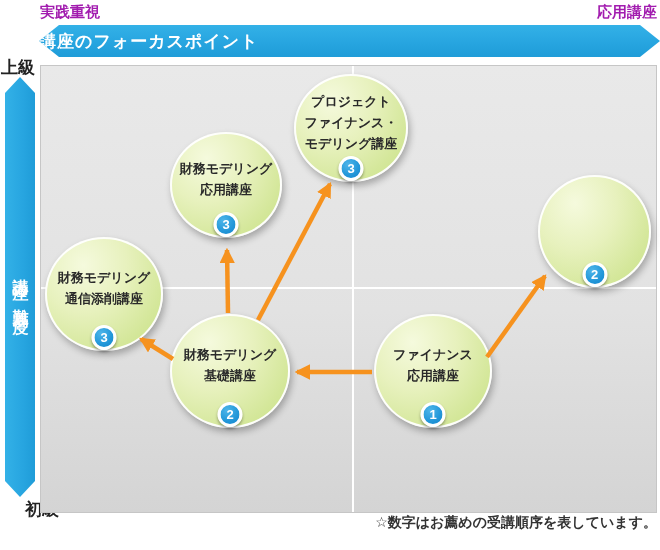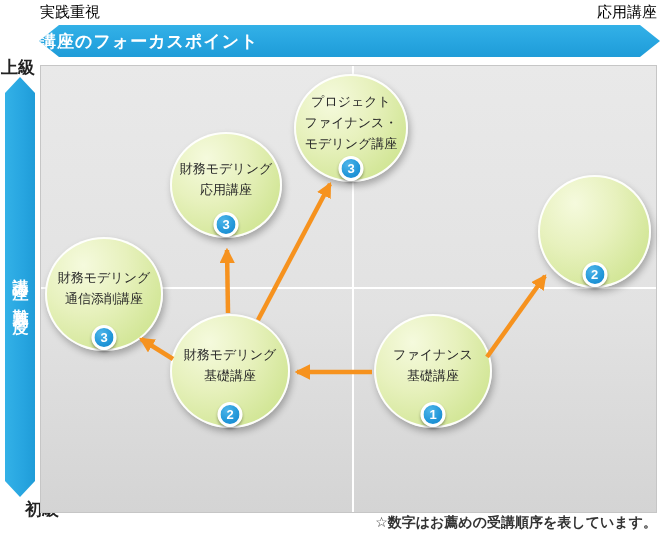--- a/index.html
+++ b/index.html
@@ -5,21 +5,21 @@
   * { margin:0; padding:0; box-sizing:border-box; }
   html,body { width:660px; height:550px; }
   body {
     position:relative;
     background:#ffffff;
     font-family:"Liberation Sans","DejaVu Sans",sans-serif;
     overflow:hidden;
   }
   .top-label {
     position:absolute; top:3px;
-    font-size:15px; font-weight:normal; color:#000000;
+    font-size:15px; font-weight:bold; color:#a21caf;
   }
   .top-label.left { left:40px; }
   .top-label.right { right:3px; }
 
   .banner {
     position:absolute; left:39px; top:25px; width:621px; height:32px;
     background:linear-gradient(180deg,#33b1e7 0%, #27a5e0 55%, #1f9cd8 100%);
     clip-path:polygon(0 50%, 20px 0, calc(100% - 20px) 0, 100% 50%, calc(100% - 20px) 100%, 20px 100%);
     display:flex; align-items:center; justify-content:flex-start;
   }
@@ -57,21 +57,21 @@
 
   .course {
     position:absolute; border-radius:50%;
     background:radial-gradient(ellipse at 32% 24%, #f5fadd 0%, #e7f1bd 40%, #d4e79a 75%, #c7e185 100%);
     border:2px solid rgba(255,255,255,0.95);
     box-shadow:2px 4px 7px rgba(0,0,0,0.28);
     display:flex; align-items:center; justify-content:center;
     text-align:center;
   }
   .course-label {
-    font-size:13px; font-weight:normal; color:#2a2a2a;
+    font-size:13px; font-weight:bold; color:#2a2a2a;
     line-height:21px; white-space:pre-line; margin-bottom:12px;
   }
   .badge {
     position:absolute; left:50%; bottom:-1px; transform:translateX(-50%);
     width:25px; height:25px; border-radius:50%;
     background:radial-gradient(circle at 35% 28%, #4db5e9 0%, #2599da 55%, #1184cb 100%);
     border:3px solid #ffffff;
     box-shadow:0 2px 3px rgba(0,0,0,0.35);
     display:flex; align-items:center; justify-content:center;
     color:#fff; font-size:13px; font-weight:bold;
@@ -132,21 +132,21 @@
 </div>
 
 <div class="course" style="left:170px; top:314px; width:120px; height:114px;">
   <div class="course-label">財務モデリング
 基礎講座</div>
   <div class="badge">2</div>
 </div>
 
 <div class="course" style="left:374px; top:314px; width:118px; height:114px;">
   <div class="course-label">ファイナンス
-基礎講座</div>
+応用講座</div>
   <div class="badge">1</div>
 </div>
 
 <svg class="arrow-layer" viewBox="0 0 660 550" xmlns="http://www.w3.org/2000/svg">
   <defs>
     <marker id="ah" viewBox="0 0 10 10" refX="8.5" refY="5" markerWidth="3.4" markerHeight="3.4" markerUnits="strokeWidth" orient="auto">
       <path d="M0,0 L10,5 L0,10 Z" fill="#f6921e"></path>
     </marker>
   </defs>
 <line x1="228" y1="313" x2="227" y2="250" stroke="#f6921e" stroke-width="4.5" marker-end="url(#ah)"></line>

